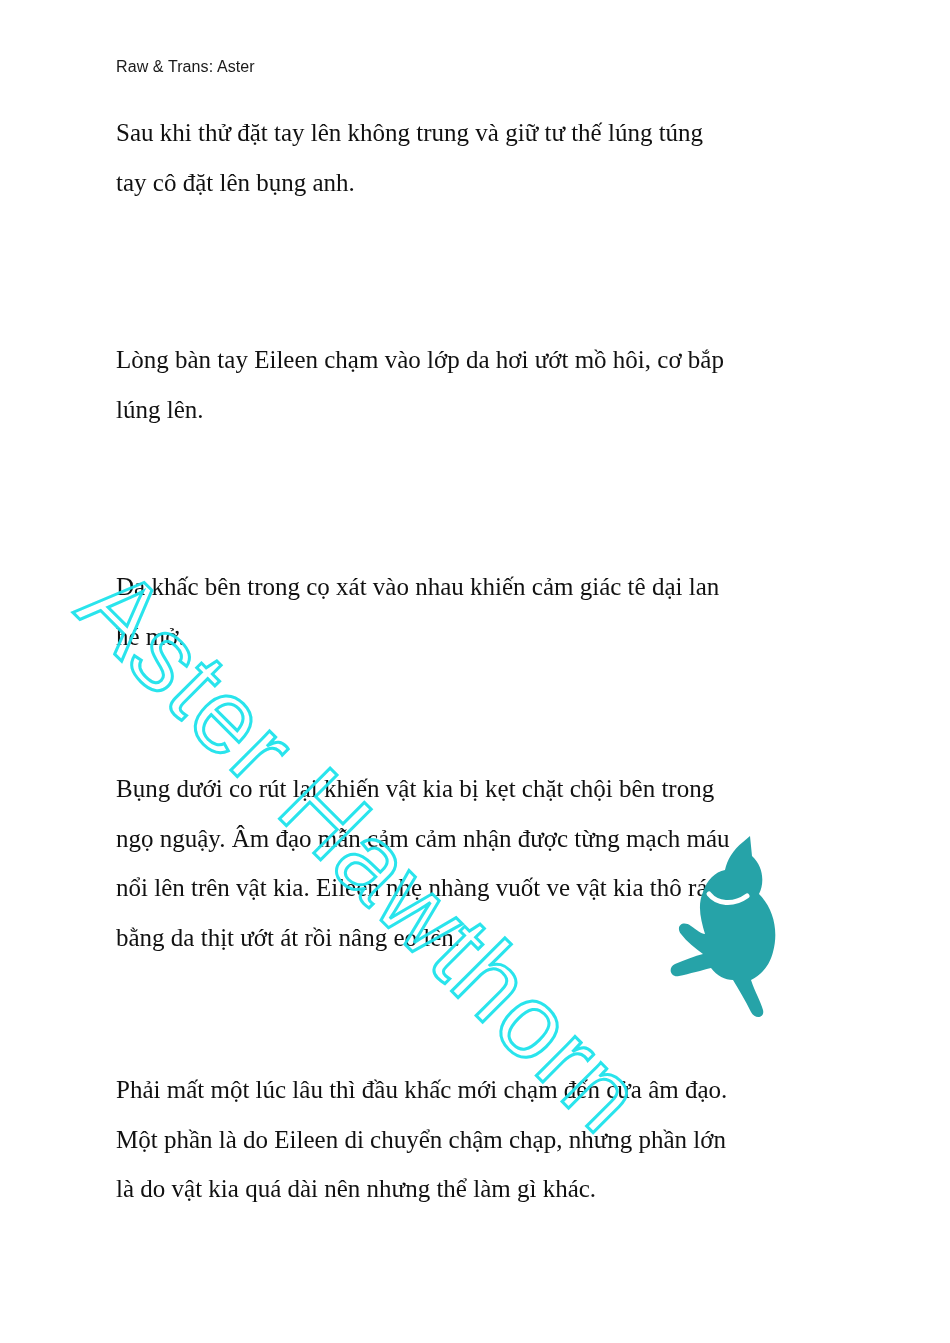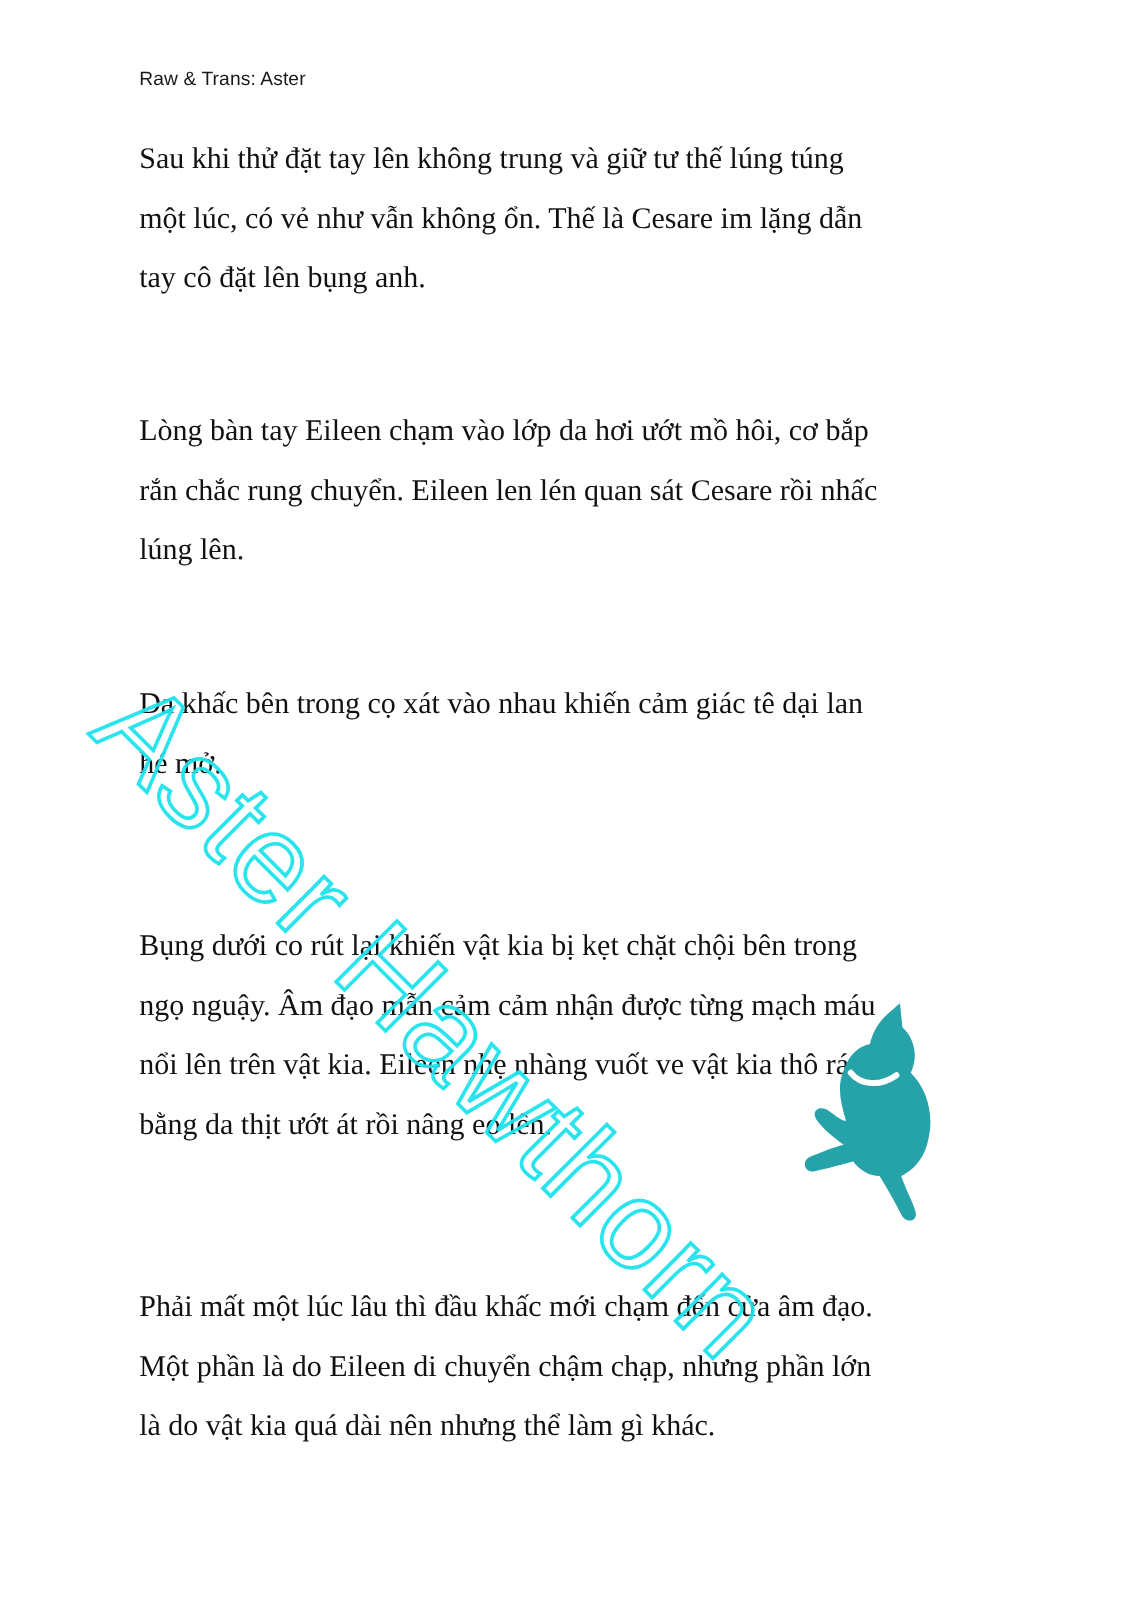--- a/index.html
+++ b/index.html
@@ -76,27 +76,25 @@
   </style>
 </head>
 <body>
 
 <div class="page">
 
   <div class="header">Raw &amp; Trans: Aster</div>
 
   <p class="para" style="top:108px;">
     <span class="line">Sau khi thử đặt tay lên không trung và giữ tư thế lúng túng</span>
-    <span class="line">một lúc, có vẻ như vẫn không ổn. Thế là Cesare im lặng dẫn</span>
     <span class="line">tay cô đặt lên bụng anh.</span>
   </p>
 
   <p class="para" style="top:335px;">
     <span class="line">Lòng bàn tay Eileen chạm vào lớp da hơi ướt mồ hôi, cơ bắp</span>
-    <span class="line">rắn chắc rung chuyển. Eileen len lén quan sát Cesare rồi nhấc</span>
     <span class="line">lúng lên.</span>
   </p>
 
   <p class="para" style="top:562px;">
     <span class="line">Da khấc bên trong cọ xát vào nhau khiến cảm giác tê dại lan</span>
     <span class="line">hé mở.</span>
   </p>
 
   <p class="para" style="top:764px;">
     <span class="line">Bụng dưới co rút lại khiến vật kia bị kẹt chặt chội bên trong</span>

